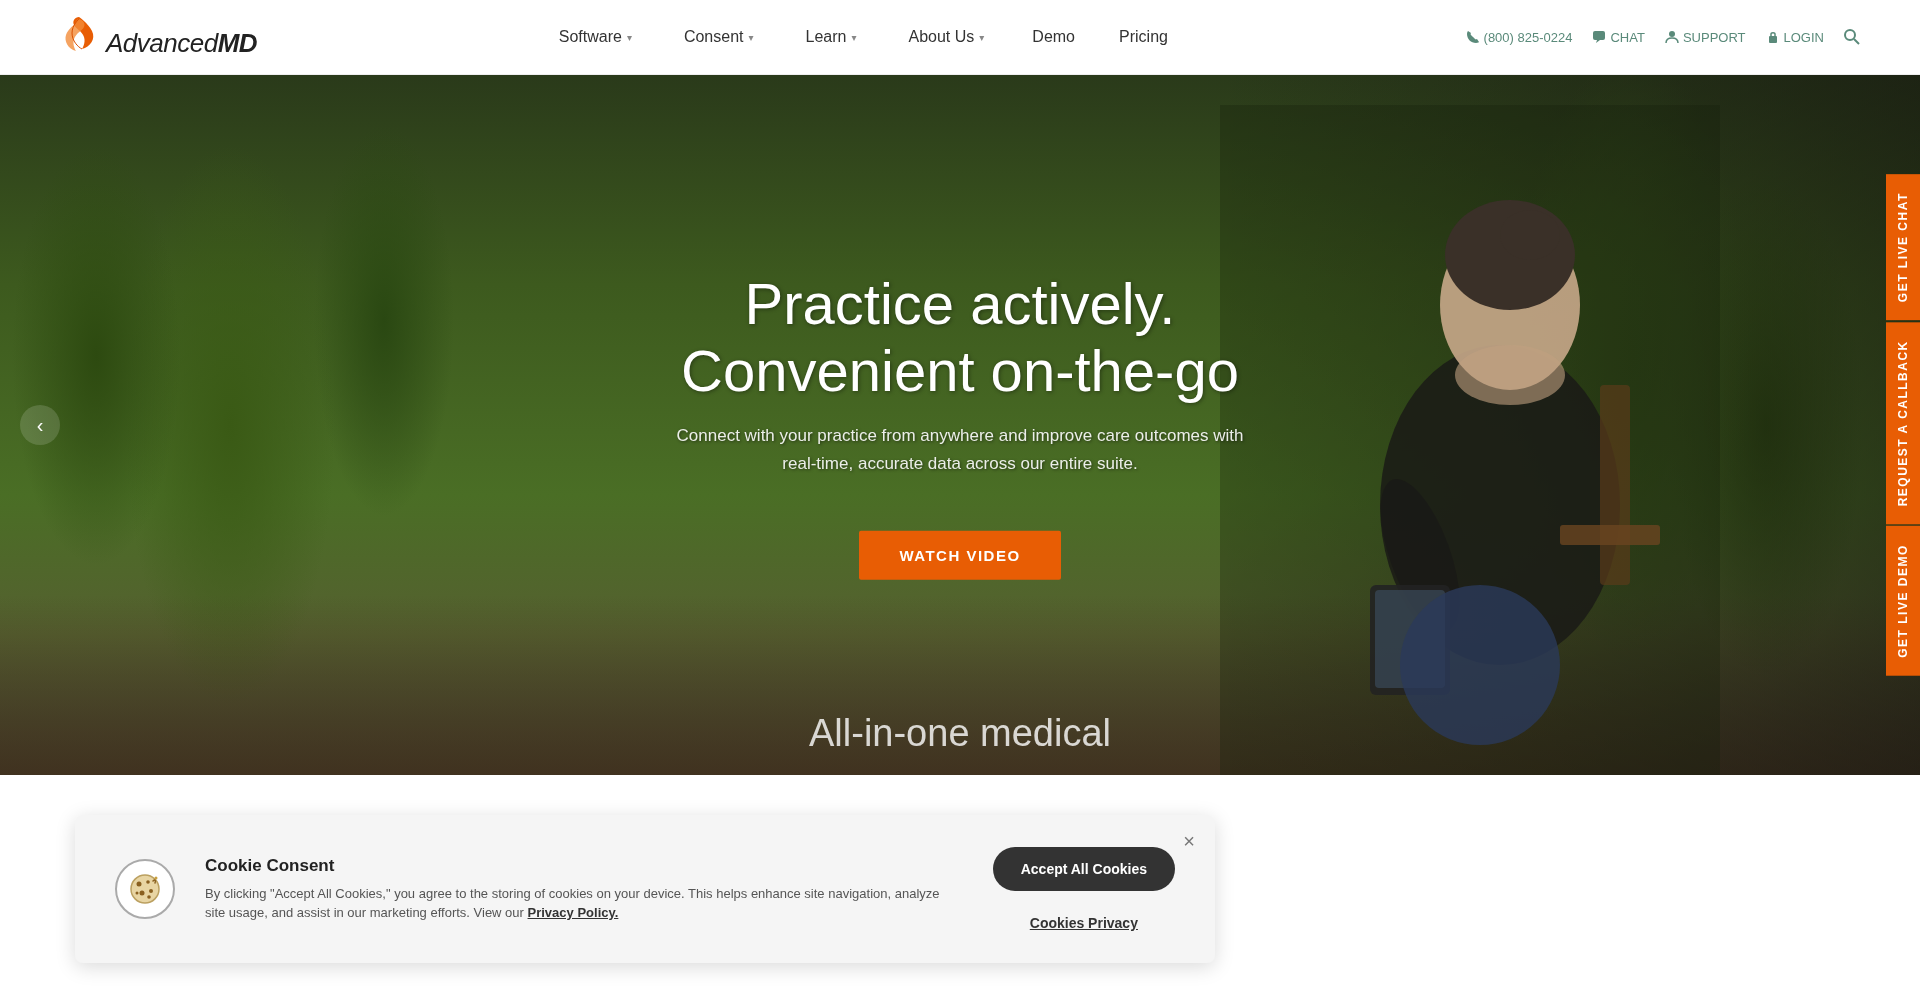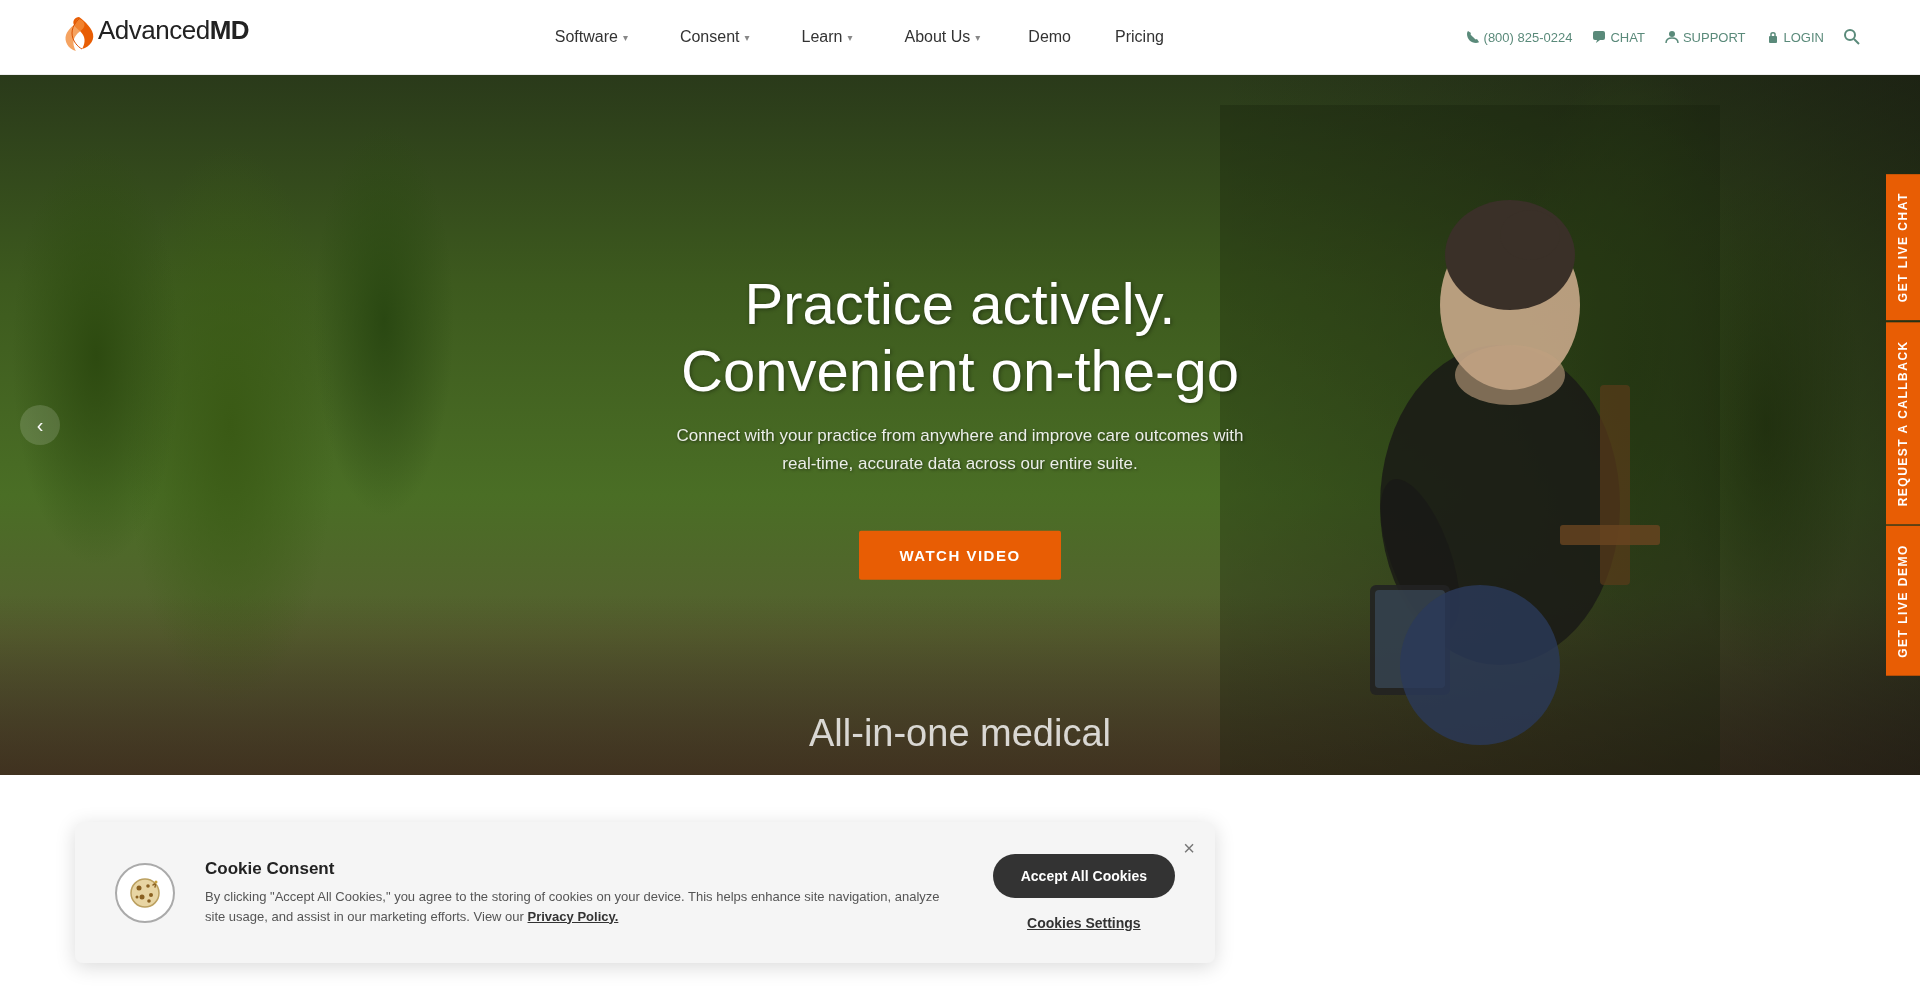--- a/index.html
+++ b/index.html
@@ -12,22 +12,23 @@
       align-items: center;
       justify-content: space-between;
       padding: 0 60px;
       height: 75px;
       border-bottom: 1px solid #eee;
       position: relative;
       z-index: 100;
     }
     .logo-area {
       display: flex;
-      align-items: flex-start;
-      gap: 0;
+      align-items: flex-end;
+      gap: 8px;
+      font-style: italic;
     }
     .logo-icon {
       width: 38px;
       height: 44px;
     }
     .logo-text {
       font-size: 26px;
       font-weight: 700;
       color: #222;
       letter-spacing: -0.5px;
@@ -271,21 +272,21 @@
       line-height: 1.5;
     }
     .cookie-text a {
       color: #333;
       font-weight: 700;
       text-decoration: underline;
     }
     .cookie-actions {
       display: flex;
       flex-direction: column;
-      gap: 17px;
+      gap: 24px;
       align-items: center;
       flex-shrink: 0;
     }
     .accept-btn {
       background: #333;
       color: #fff;
       border: none;
       padding: 14px 28px;
       font-size: 14px;
       font-weight: 600;
@@ -491,17 +492,17 @@
   <div class="cookie-content">
     <div class="cookie-title">Cookie Consent</div>
     <div class="cookie-text">
       <span>By clicking "Accept All Cookies," you agree to the storing of cookies on your device. This helps enhance site navigation, analyze site usage, and assist in our marketing efforts. View our </span>
       <a href="#">Privacy Policy.</a>
     </div>
   </div>
 
   <div class="cookie-actions">
     <button class="accept-btn">Accept All Cookies</button>
-    <button class="settings-btn">Cookies Settings</button>
+    <button class="settings-btn">Cookies Privacy</button>
   </div>
 
   <button class="cookie-close">×</button>
 </div>
 
 </body></html>

